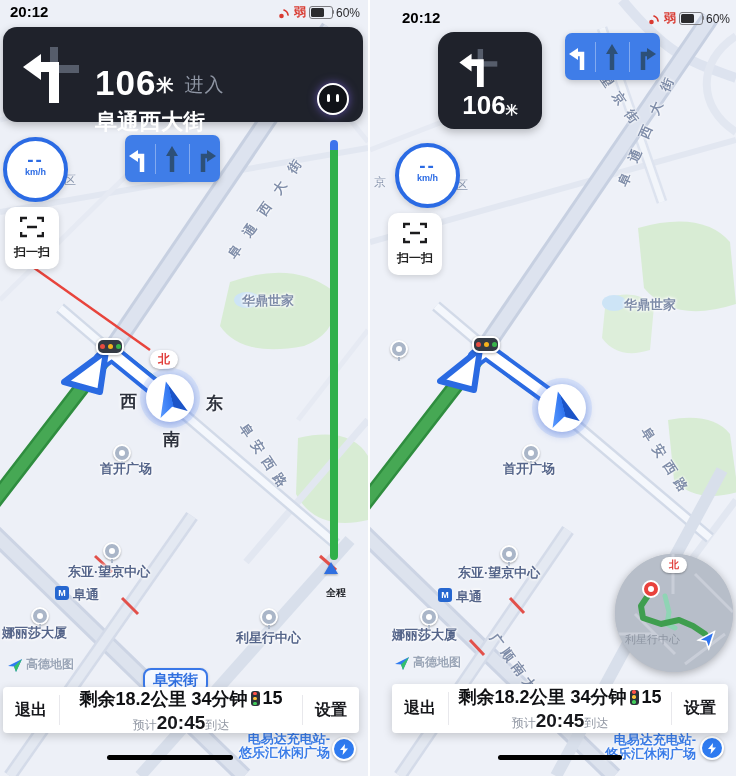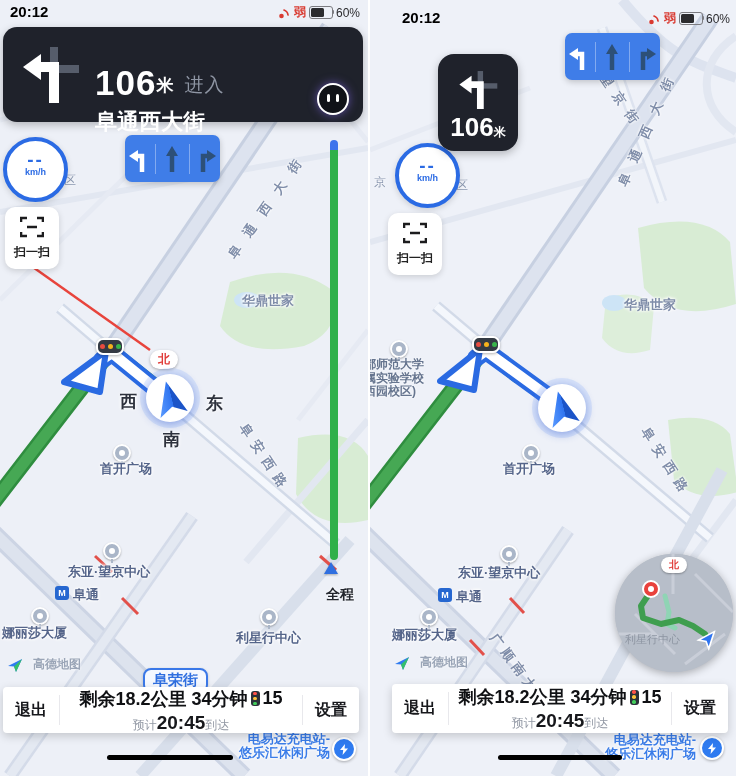--- a/index.html
+++ b/index.html
@@ -20,21 +20,21 @@
   
   .banner{position:absolute;left:3px;top:27px;width:360px;height:95px;background:#1f222b;border-radius:14px;z-index:6;box-shadow:0 3px 8px rgba(0,0,0,.25);}
   .banner .big{position:absolute;left:92px;top:36px;color:#fff;font-size:35px;font-weight:700;letter-spacing:1px;}
   .banner .unit{font-size:17px;font-weight:600;vertical-align:4px;}
   .banner .act{font-size:19px;color:#8e95a3;font-weight:400;margin-left:10px;vertical-align:4px;}
   .banner .road{position:absolute;left:92px;top:80px;color:#fff;font-size:22px;font-weight:600;}
   .robot{position:absolute;right:14px;bottom:7px;width:28px;height:28px;border-radius:50%;background:#101218;border:2px solid #fff;box-shadow:0 0 10px rgba(140,110,255,.55);}
   .robot::before,.robot::after{content:"";position:absolute;top:9px;width:3px;height:8px;background:#fff;border-radius:2px;}
   .robot::before{left:8px;} .robot::after{right:8px;}
   
-  .navbox{position:absolute;left:68px;top:32px;width:80px;height:97px;background:#1f222b;border-radius:16px;z-index:6;box-shadow:0 3px 8px rgba(0,0,0,.25);text-align:center;margin-top:22px;}
+  .navbox{position:absolute;left:68px;top:32px;width:104px;height:97px;background:#1f222b;border-radius:16px;z-index:6;box-shadow:0 3px 8px rgba(0,0,0,.25);text-align:center;}
   .navbox .big{position:absolute;left:0;right:0;bottom:8px;color:#fff;font-size:26px;font-weight:700;}
   .navbox .unit{font-size:12px;font-weight:600;}
   
   .lanes{position:absolute;width:95px;height:47px;background:#3f7de8;border-radius:7px;z-index:5;display:flex;align-items:center;justify-content:space-around;box-shadow:0 2px 6px rgba(0,0,0,.2);}
   .lanes .sep{width:1px;height:30px;background:rgba(255,255,255,.35);}
   
   .speed{position:absolute;width:57px;height:57px;background:#fff;border:4px solid #2b6be4;border-radius:50%;z-index:5;text-align:center;box-shadow:0 2px 6px rgba(0,0,0,.15);}
   .speed .v{display:block;margin-top:12px;color:#2b6be4;font-size:19px;font-weight:800;letter-spacing:2px;line-height:14px;}
   .speed .u{display:block;color:#2b6be4;font-size:9px;font-weight:700;}
   
@@ -52,27 +52,27 @@
         color:#e03b38;font-size:12px;font-weight:800;text-align:center;line-height:19px;}
   .pin{position:absolute;z-index:2;width:14px;height:14px;border-radius:50%;background:#aab6c8;border:2px solid #fff;box-shadow:0 1px 2px rgba(0,0,0,.3);}
   .pin::before{content:"";position:absolute;inset:4px;background:#fff;border-radius:50%;}
   .pin::after{content:"";position:absolute;left:6px;top:15px;width:2px;height:4px;background:#aab6c8;}
   .metro{position:absolute;z-index:2;width:14px;height:14px;background:#2667d0;border-radius:3px;color:#fff;font-size:9px;font-weight:800;text-align:center;line-height:14px;}
   .roadpill{position:absolute;z-index:3;background:#f4f8ff;border:2px solid #3a78e8;border-radius:8px;color:#2f6fe0;font-size:15px;font-weight:700;
             padding:1px 8px;box-shadow:0 1px 3px rgba(0,0,0,.2);}
   .tlight{position:absolute;z-index:4;width:24px;height:13px;background:#343a43;border:2px solid #fff;border-radius:7px;display:flex;align-items:center;justify-content:space-around;box-shadow:0 1px 3px rgba(0,0,0,.3);}
   .tlight i{width:5px;height:5px;border-radius:50%;}
   .marker{position:absolute;z-index:4;width:48px;height:48px;background:#fff;border-radius:50%;box-shadow:0 2px 10px rgba(40,80,200,.45),0 0 0 6px rgba(90,140,255,.15);}
-  .watermark{position:absolute;z-index:2;display:flex;align-items:center;gap:10px;font-size:12px;font-weight:700;color:#9aa5b7;text-shadow:0 0 3px #fff;}
+  .watermark{position:absolute;z-index:2;display:flex;align-items:center;gap:3px;font-size:12px;font-weight:700;color:#9aa5b7;text-shadow:0 0 3px #fff;}
   .charge{position:absolute;z-index:2;text-align:right;font-size:13px;font-weight:600;color:#3a7ce8;line-height:14px;text-shadow:0 0 3px #fff,0 0 3px #fff;}
   .chargepin{position:absolute;z-index:2;width:20px;height:20px;background:#2f7bf0;border:2px solid #fff;border-radius:50%;box-shadow:0 1px 3px rgba(0,0,0,.3);display:flex;align-items:center;justify-content:center;}
   
   .progress{position:absolute;z-index:4;width:8px;border-radius:4px;background:linear-gradient(#3f74ec 0 10px,#2fb04a 10px);}
   .car-tri{position:absolute;z-index:4;width:0;height:0;border-left:7px solid transparent;border-right:7px solid transparent;border-bottom:12px solid #2f6fe0;filter:drop-shadow(0 1px 1px rgba(0,0,0,.3));}
-  .prog-label{position:absolute;z-index:4;font-size:14px;font-weight:700;color:#23262d;text-shadow:0 0 3px #fff;}
+  .prog-label{position:absolute;z-index:4;font-size:10px;font-weight:700;color:#23262d;text-shadow:0 0 3px #fff;}
   
   .overview{position:absolute;z-index:5;width:56px;height:56px;background:#fff;border-radius:10px;text-align:center;box-shadow:0 2px 6px rgba(0,0,0,.15);}
   .overview svg{margin-top:6px;}
   .overview .t{display:block;font-size:13px;font-weight:700;color:#111;margin-top:0px;}
   
   .minimap{position:absolute;z-index:5;width:118px;height:118px;border-radius:50%;overflow:hidden;background:#b7bec9;box-shadow:0 2px 8px rgba(0,0,0,.3);}
   .minimap .faint{position:absolute;left:10px;top:78px;font-size:11px;color:#7f8795;opacity:.75;z-index:1;}
   .mini-compass{position:absolute;left:46px;top:3px;width:26px;height:16px;background:#fff;border-radius:9px;color:#e03b38;font-size:10px;font-weight:800;text-align:center;line-height:16px;z-index:3;box-shadow:0 1px 2px rgba(0,0,0,.3);}
   
   .bbar{position:absolute;z-index:7;background:#fff;border-radius:4px;box-shadow:0 3px 10px rgba(0,0,0,.18);display:flex;align-items:stretch;}
@@ -342,25 +342,20 @@
       </svg>
       <span class="t">扫一扫</span>
     </div>
 
     <div class="frag" style="left:4px;top:174px;">京</div>
     <div class="frag" style="left:86px;top:177px;">区</div>
     <div class="roadlab" style="left:240px;top:70px;transform:rotate(55deg);letter-spacing:9px;">望京街</div>
     <div class="roadlab" style="left:244px;top:182px;transform:rotate(-66deg);">阜通西大街</div>
     <div class="mlabel" style="left:254px;top:296px;color:#7f8da9;">华鼎世家</div>
     <div class="pin" style="left:20px;top:340px;"></div>
-    <div class="school" style="left:-6px;top:358px;">
-      <div>都师范大学</div>
-      <div>属实验学校</div>
-      <div>西园校区)</div>
-    </div>
     <div class="tlight" style="left:102px;top:336px;">
         <i style="background:#e84b3f;"></i>
         <i style="background:#f6b21b;"></i>
         <i style="background:#39b54a;"></i>
       </div>
     <div class="marker" style="left:168px;top:384px;">
       <svg width="48" height="48" viewBox="0 0 48 48" style="transform:rotate(-14deg);">
         <defs>
             <linearGradient id="gr" x1="0" y1="0" x2="1" y2="0">
               <stop offset="0" stop-color="#5b9bff"></stop>

